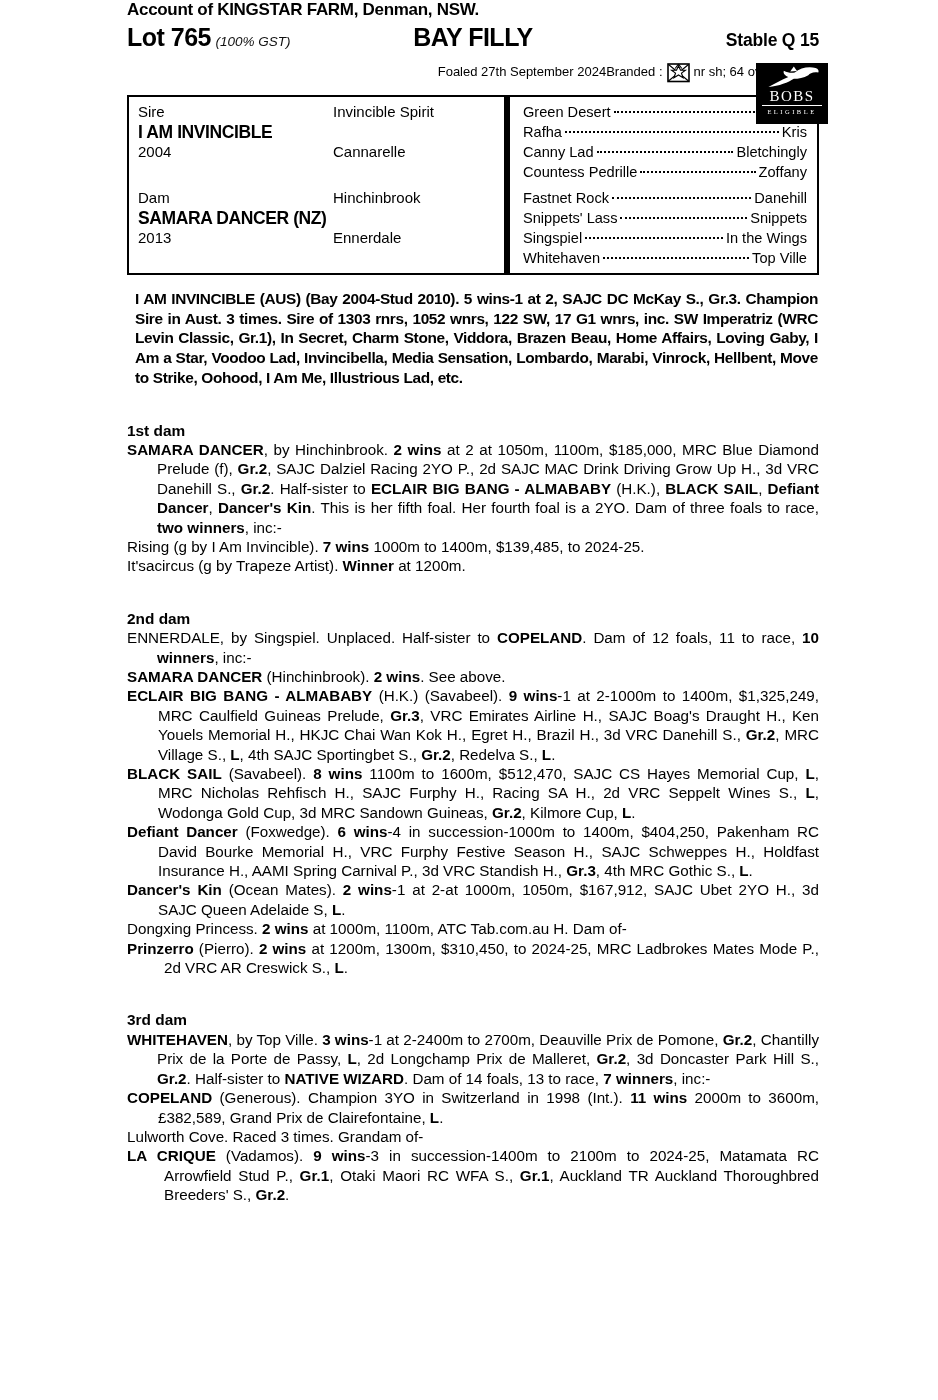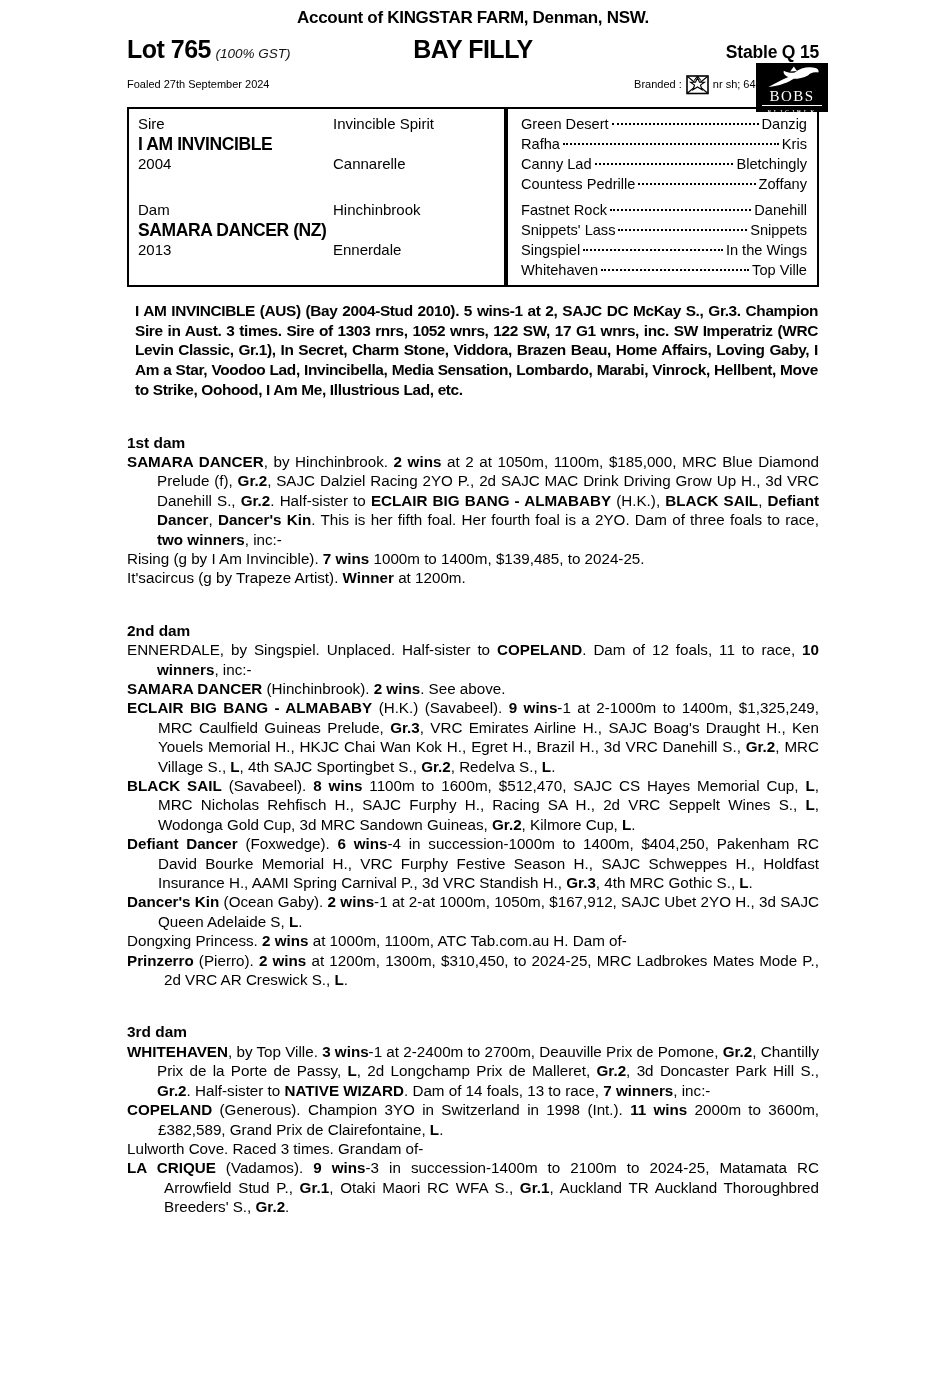--- a/index.html
+++ b/index.html
@@ -5,44 +5,44 @@
   html,body { margin:0; padding:0; }
   body {
     width:938px; height:1400px; background:#ffffff; color:#000;
     font-family:"Liberation Sans", sans-serif; position:relative; overflow:hidden;
     -webkit-font-smoothing:antialiased;
   }
   .page { position:absolute; left:127px; top:0; width:692px; }
 
   
   .bobs {
-    position:absolute; left:629px; top:63px; width:72px; height:49px;
+    position:absolute; left:629px; top:63px; width:72px; height:61px;
     background:#000; color:#fff; text-align:center; overflow:hidden;
   }
   .bobs svg { display:block; margin:2px auto 0; }
   .bobs-t1 { font-family:"Liberation Serif", serif; font-size:15px; letter-spacing:1.5px; line-height:15px; }
   .bobs-t2 { font-family:"Liberation Serif", serif; font-size:6.5px; letter-spacing:2.5px; line-height:9px; border-top:1px solid #fff; margin:1px 6px 0; padding-top:1px; }
 
-  .account { margin:8px; text-align:center; font-weight:bold; font-size:17px; letter-spacing:-0.3px; line-height:19px; }
+  .account { margin:0; text-align:left; font-weight:bold; font-size:17px; letter-spacing:-0.3px; line-height:19px; }
 
   .lot-row { display:flex; align-items:baseline; margin-top:4px; }
   .lot-left  { width:33%; white-space:nowrap; }
   .lot-mid   { width:34%; text-align:center; font-weight:bold; font-size:25px; letter-spacing:-0.5px; }
   .lot-right { width:33%; text-align:right; font-weight:bold; font-size:17.5px; letter-spacing:-0.2px; }
   .lot-num { font-weight:bold; font-size:25px; letter-spacing:-0.5px; }
   .gst { font-size:13.5px; color:#111;font-style:italic; }
 
-  .foal-row { display:flex; justify-content:space-between; align-items:baseline; margin-top:9px; font-size:11px; }
+  .foal-row { display:flex; justify-content:flex-end; align-items:baseline; margin-top:9px; font-size:13px; }
   .brand-line { display:inline-flex; align-items:center; gap:4px; }
   .brand-line svg { position:relative; top:1px; }
 
   
   .ped-table { display:flex; border:2px solid #000; margin-top:13px; }
   .ped-left  { width:375px; padding:5px 6px 5px 9px; box-sizing:border-box; }
-  .ped-right { flex:1; border-left:4px solid #000000; padding:5px 10px 5px 13px; box-sizing:border-box; }
+  .ped-right { flex:1; border-left:6px solid #000000; padding:5px 10px 5px 13px; box-sizing:border-box; }
   .plrow { display:flex; align-items:baseline; height:20px; font-size:15px; line-height:20px; }
   .plrow .c1 { width:195px; flex:none; }
   .plrow .bigname { font-weight:bold; font-size:17.5px; letter-spacing:-0.4px; white-space:nowrap; }
   .half-gap { margin-top:6px; }
   .arow { display:flex; align-items:baseline; height:20px; font-size:14.6px; line-height:20px; }
   .arow .dots { flex:1; border-bottom:2px dotted #000; margin:0 3px; position:relative; top:-4px; min-width:8px; }
   .arow .anc-r { white-space:nowrap; }
   .arow .anc-l { white-space:nowrap; }
 
   
@@ -176,21 +176,21 @@
     <p class="e1"><span>It'sacircus (g by Trapeze Artist). </span><span class="b">Winner</span><span> at 1200m.</span></p>
   </div>
 
   <div class="section">
     <div class="dam-head">2nd dam</div>
     <p class="e0"><span>ENNERDALE, by Singspiel. Unplaced. Half-sister to </span><span class="b">COPELAND</span><span>. Dam of 12 foals, 11 to race, </span><span class="b">10 winners</span><span>, inc:-</span></p>
     <p class="e1"><span class="b">SAMARA DANCER</span><span> (Hinchinbrook). </span><span class="b">2 wins</span><span>. See above.</span></p>
     <p class="e1"><span class="b">ECLAIR BIG BANG - ALMABABY</span><span> (H.K.) (Savabeel). </span><span class="b">9 wins</span><span>-1 at 2-1000m to 1400m, $1,325,249, MRC Caulfield Guineas Prelude, </span><span class="b">Gr.3</span><span>, VRC Emirates Airline H., SAJC Boag's Draught H., Ken Youels Memorial H., HKJC Chai Wan Kok H., Egret H., Brazil H., 3d VRC Danehill S., </span><span class="b">Gr.2</span><span>, MRC Village S., </span><span class="b">L</span><span>, 4th SAJC Sportingbet S., </span><span class="b">Gr.2</span><span>, Redelva S., </span><span class="b">L</span><span>.</span></p>
     <p class="e1"><span class="b">BLACK SAIL</span><span> (Savabeel). </span><span class="b">8 wins</span><span> 1100m to 1600m, $512,470, SAJC CS Hayes Memorial Cup, </span><span class="b">L</span><span>, MRC Nicholas Rehfisch H., SAJC Furphy H., Racing SA H., 2d VRC Seppelt Wines S., </span><span class="b">L</span><span>, Wodonga Gold Cup, 3d MRC Sandown Guineas, </span><span class="b">Gr.2</span><span>, Kilmore Cup, </span><span class="b">L</span><span>.</span></p>
     <p class="e1"><span class="b">Defiant Dancer</span><span> (Foxwedge). </span><span class="b">6 wins</span><span>-4 in succession-1000m to 1400m, $404,250, Pakenham RC David Bourke Memorial H., VRC Furphy Festive Season H., SAJC Schweppes H., Holdfast Insurance H., AAMI Spring Carnival P., 3d VRC Standish H., </span><span class="b">Gr.3</span><span>, 4th MRC Gothic S., </span><span class="b">L</span><span>.</span></p>
-    <p class="e1"><span class="b">Dancer's Kin</span><span> (Ocean Gaby). </span><span class="b">2 wins</span><span>-1 at 2-at 1000m, 1050m, $167,912, SAJC Ubet 2YO H., 3d SAJC Queen Adelaide S, </span><span class="b">L</span><span>.</span></p>
+    <p class="e1"><span class="b">Dancer's Kin</span><span> (Ocean Mates). </span><span class="b">2 wins</span><span>-1 at 2-at 1000m, 1050m, $167,912, SAJC Ubet 2YO H., 3d SAJC Queen Adelaide S, </span><span class="b">L</span><span>.</span></p>
     <p class="e1"><span>Dongxing Princess. </span><span class="b">2 wins</span><span> at 1000m, 1100m, ATC Tab.com.au H. Dam of-</span></p>
     <p class="e2"><span class="b">Prinzerro</span><span> (Pierro). </span><span class="b">2 wins</span><span> at 1200m, 1300m, $310,450, to 2024-25, MRC Ladbrokes Mates Mode P., 2d VRC AR Creswick S., </span><span class="b">L</span><span>.</span></p>
   </div>
 
   <div class="section">
     <div class="dam-head">3rd dam</div>
     <p class="e0"><span class="b">WHITEHAVEN</span><span>, by Top Ville. </span><span class="b">3 wins</span><span>-1 at 2-2400m to 2700m, Deauville Prix de Pomone, </span><span class="b">Gr.2</span><span>, Chantilly Prix de la Porte de Passy, </span><span class="b">L</span><span>, 2d Longchamp Prix de Malleret, </span><span class="b">Gr.2</span><span>, 3d Doncaster Park Hill S., </span><span class="b">Gr.2</span><span>. Half-sister to </span><span class="b">NATIVE WIZARD</span><span>. Dam of 14 foals, 13 to race, </span><span class="b">7 winners</span><span>, inc:-</span></p>
     <p class="e1"><span class="b">COPELAND</span><span> (Generous). Champion 3YO in Switzerland in 1998 (Int.). </span><span class="b">11 wins</span><span> 2000m to 3600m, £382,589, Grand Prix de Clairefontaine, </span><span class="b">L</span><span>.</span></p>
     <p class="e1"><span>Lulworth Cove. Raced 3 times. Grandam of-</span></p>
     <p class="e2"><span class="b">LA CRIQUE</span><span> (Vadamos). </span><span class="b">9 wins</span><span>-3 in succession-1400m to 2100m to 2024-25, Matamata RC Arrowfield Stud P., </span><span class="b">Gr.1</span><span>, Otaki Maori RC WFA S., </span><span class="b">Gr.1</span><span>, Auckland TR Auckland Thoroughbred Breeders' S., </span><span class="b">Gr.2</span><span>.</span></p>

